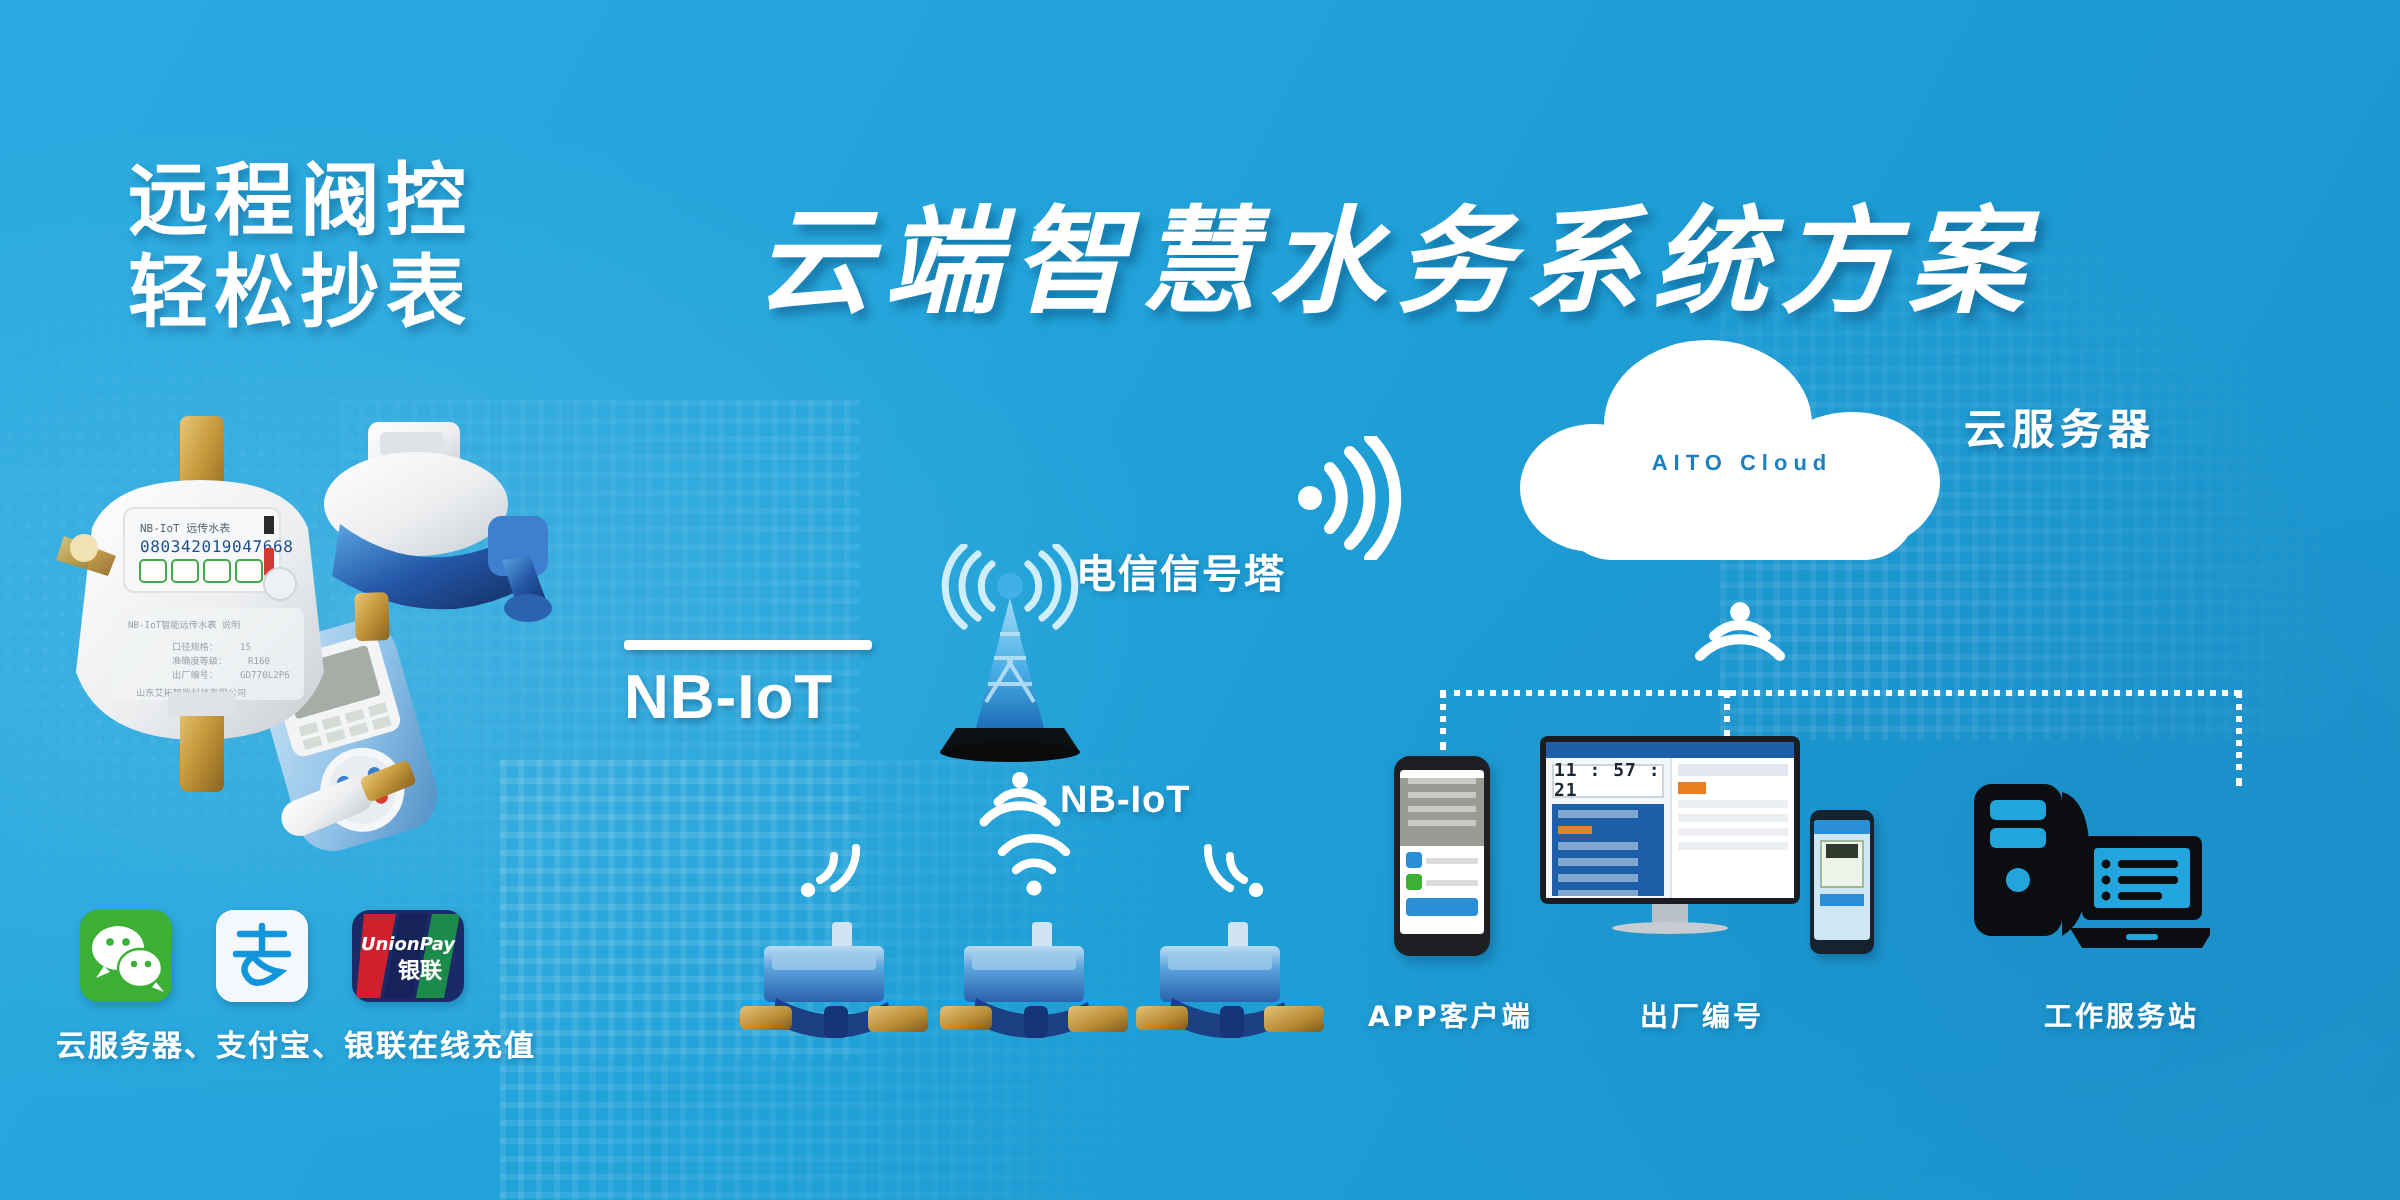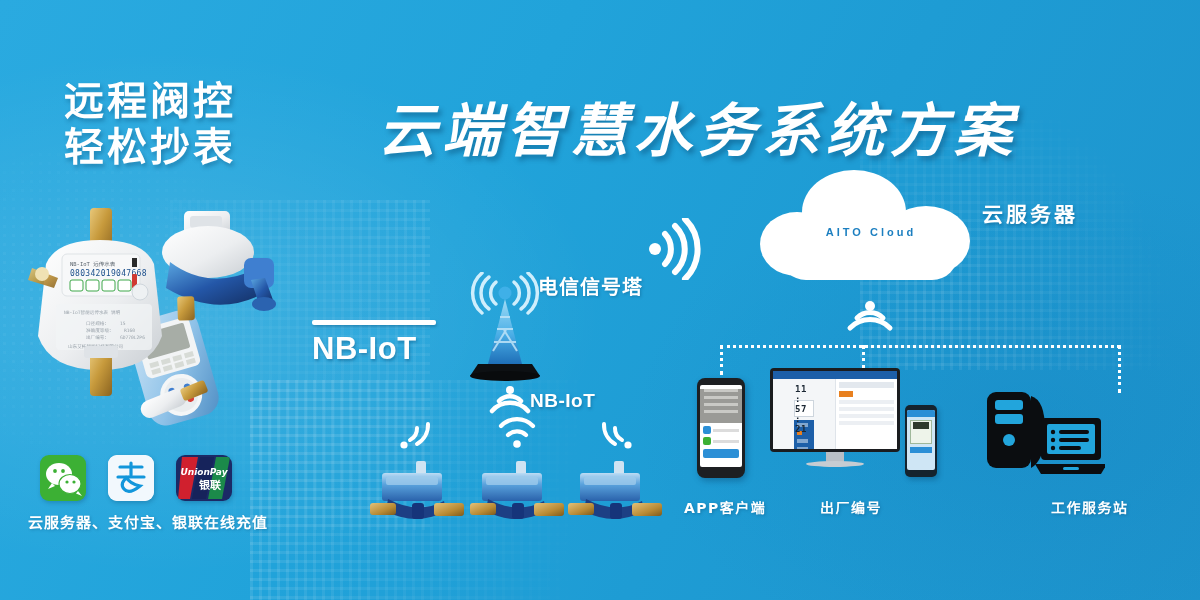--- a/index.html
+++ b/index.html
@@ -83,40 +83,40 @@
 
   
   #tower{position:absolute;left:462px;top:272px;width:86px;height:110px;}
 
   
   .dev-cap{position:absolute;font-family:"DejaVu Sans",sans-serif;font-size:14px;
     font-weight:bold;letter-spacing:1.5px;color:#fff;white-space:nowrap;
     text-shadow:1px 1px 3px rgba(0,60,100,.35);}
   #cap-app{left:684px;top:497px;}
   #cap-user{left:820px;top:497px;}
-  #cap-station{left:1051px;top:497px;}
+  #cap-station{left:1022px;top:497px;}
 
   
   #phone{position:absolute;left:697px;top:378px;width:48px;height:100px;
     background:#1d1f22;border-radius:8px;box-shadow:2px 3px 6px rgba(0,50,90,.35);}
   #phone .scr{position:absolute;left:3px;top:7px;width:42px;height:82px;background:#fff;border-radius:2px;overflow:hidden;}
   #phone .scr .top{height:34px;background:#9a9a96;}
   #phone .scr .top i{display:block;height:3px;margin:4px 4px 0;background:#c9c9c5;}
   #phone .scr .row{display:flex;align-items:center;gap:2px;margin:3px;}
   #phone .scr .row .ic{width:8px;height:8px;border-radius:2px;}
   #phone .scr .row .ln{flex:1;height:3px;background:#dcdcdc;}
   #phone .scr .btn{margin:4px 3px 0;height:9px;background:#2b8fd6;border-radius:2px;}
 
   
   #monitor{position:absolute;left:770px;top:368px;width:130px;height:100px;}
   #monitor .bez{position:absolute;left:0;top:0;width:130px;height:84px;background:#1a1c1f;border-radius:4px;padding:3px;box-sizing:border-box;}
   #monitor .scr{width:100%;height:100%;background:#f4f6f8;overflow:hidden;position:relative;}
   #monitor .mhead{height:8px;background:#1d5fa8;}
   #monitor .body{display:flex;height:70px;}
-  #monitor .lpane{width:50%;padding:21px;box-sizing:border-box;}
+  #monitor .lpane{width:50%;padding:3px;box-sizing:border-box;}
   #monitor .clock{background:#fff;border:1px solid #cdd5dd;height:15px;display:flex;
     align-items:center;justify-content:center;font-family:"DejaVu Sans Mono",monospace;
     font-size:9px;font-weight:bold;color:#1b2733;letter-spacing:.5px;}
   #monitor .bluebox{margin-top:3px;background:#1d5fa8;height:46px;padding:3px;box-sizing:border-box;}
   #monitor .bluebox i{display:block;height:4px;background:rgba(255,255,255,.45);margin-bottom:4px;width:80%;}
   #monitor .bluebox i.o{background:#e8801f;width:34%;}
   #monitor .rpane{width:50%;border-left:1px solid #dfe4ea;padding:3px;box-sizing:border-box;background:#fff;}
   #monitor .rpane .tb{height:6px;background:#e3e8ee;margin-bottom:3px;}
   #monitor .rpane .tb.or{background:#e8801f;width:26%;}
   #monitor .rpane .rw{height:4px;background:#eceff3;margin-bottom:3px;}

